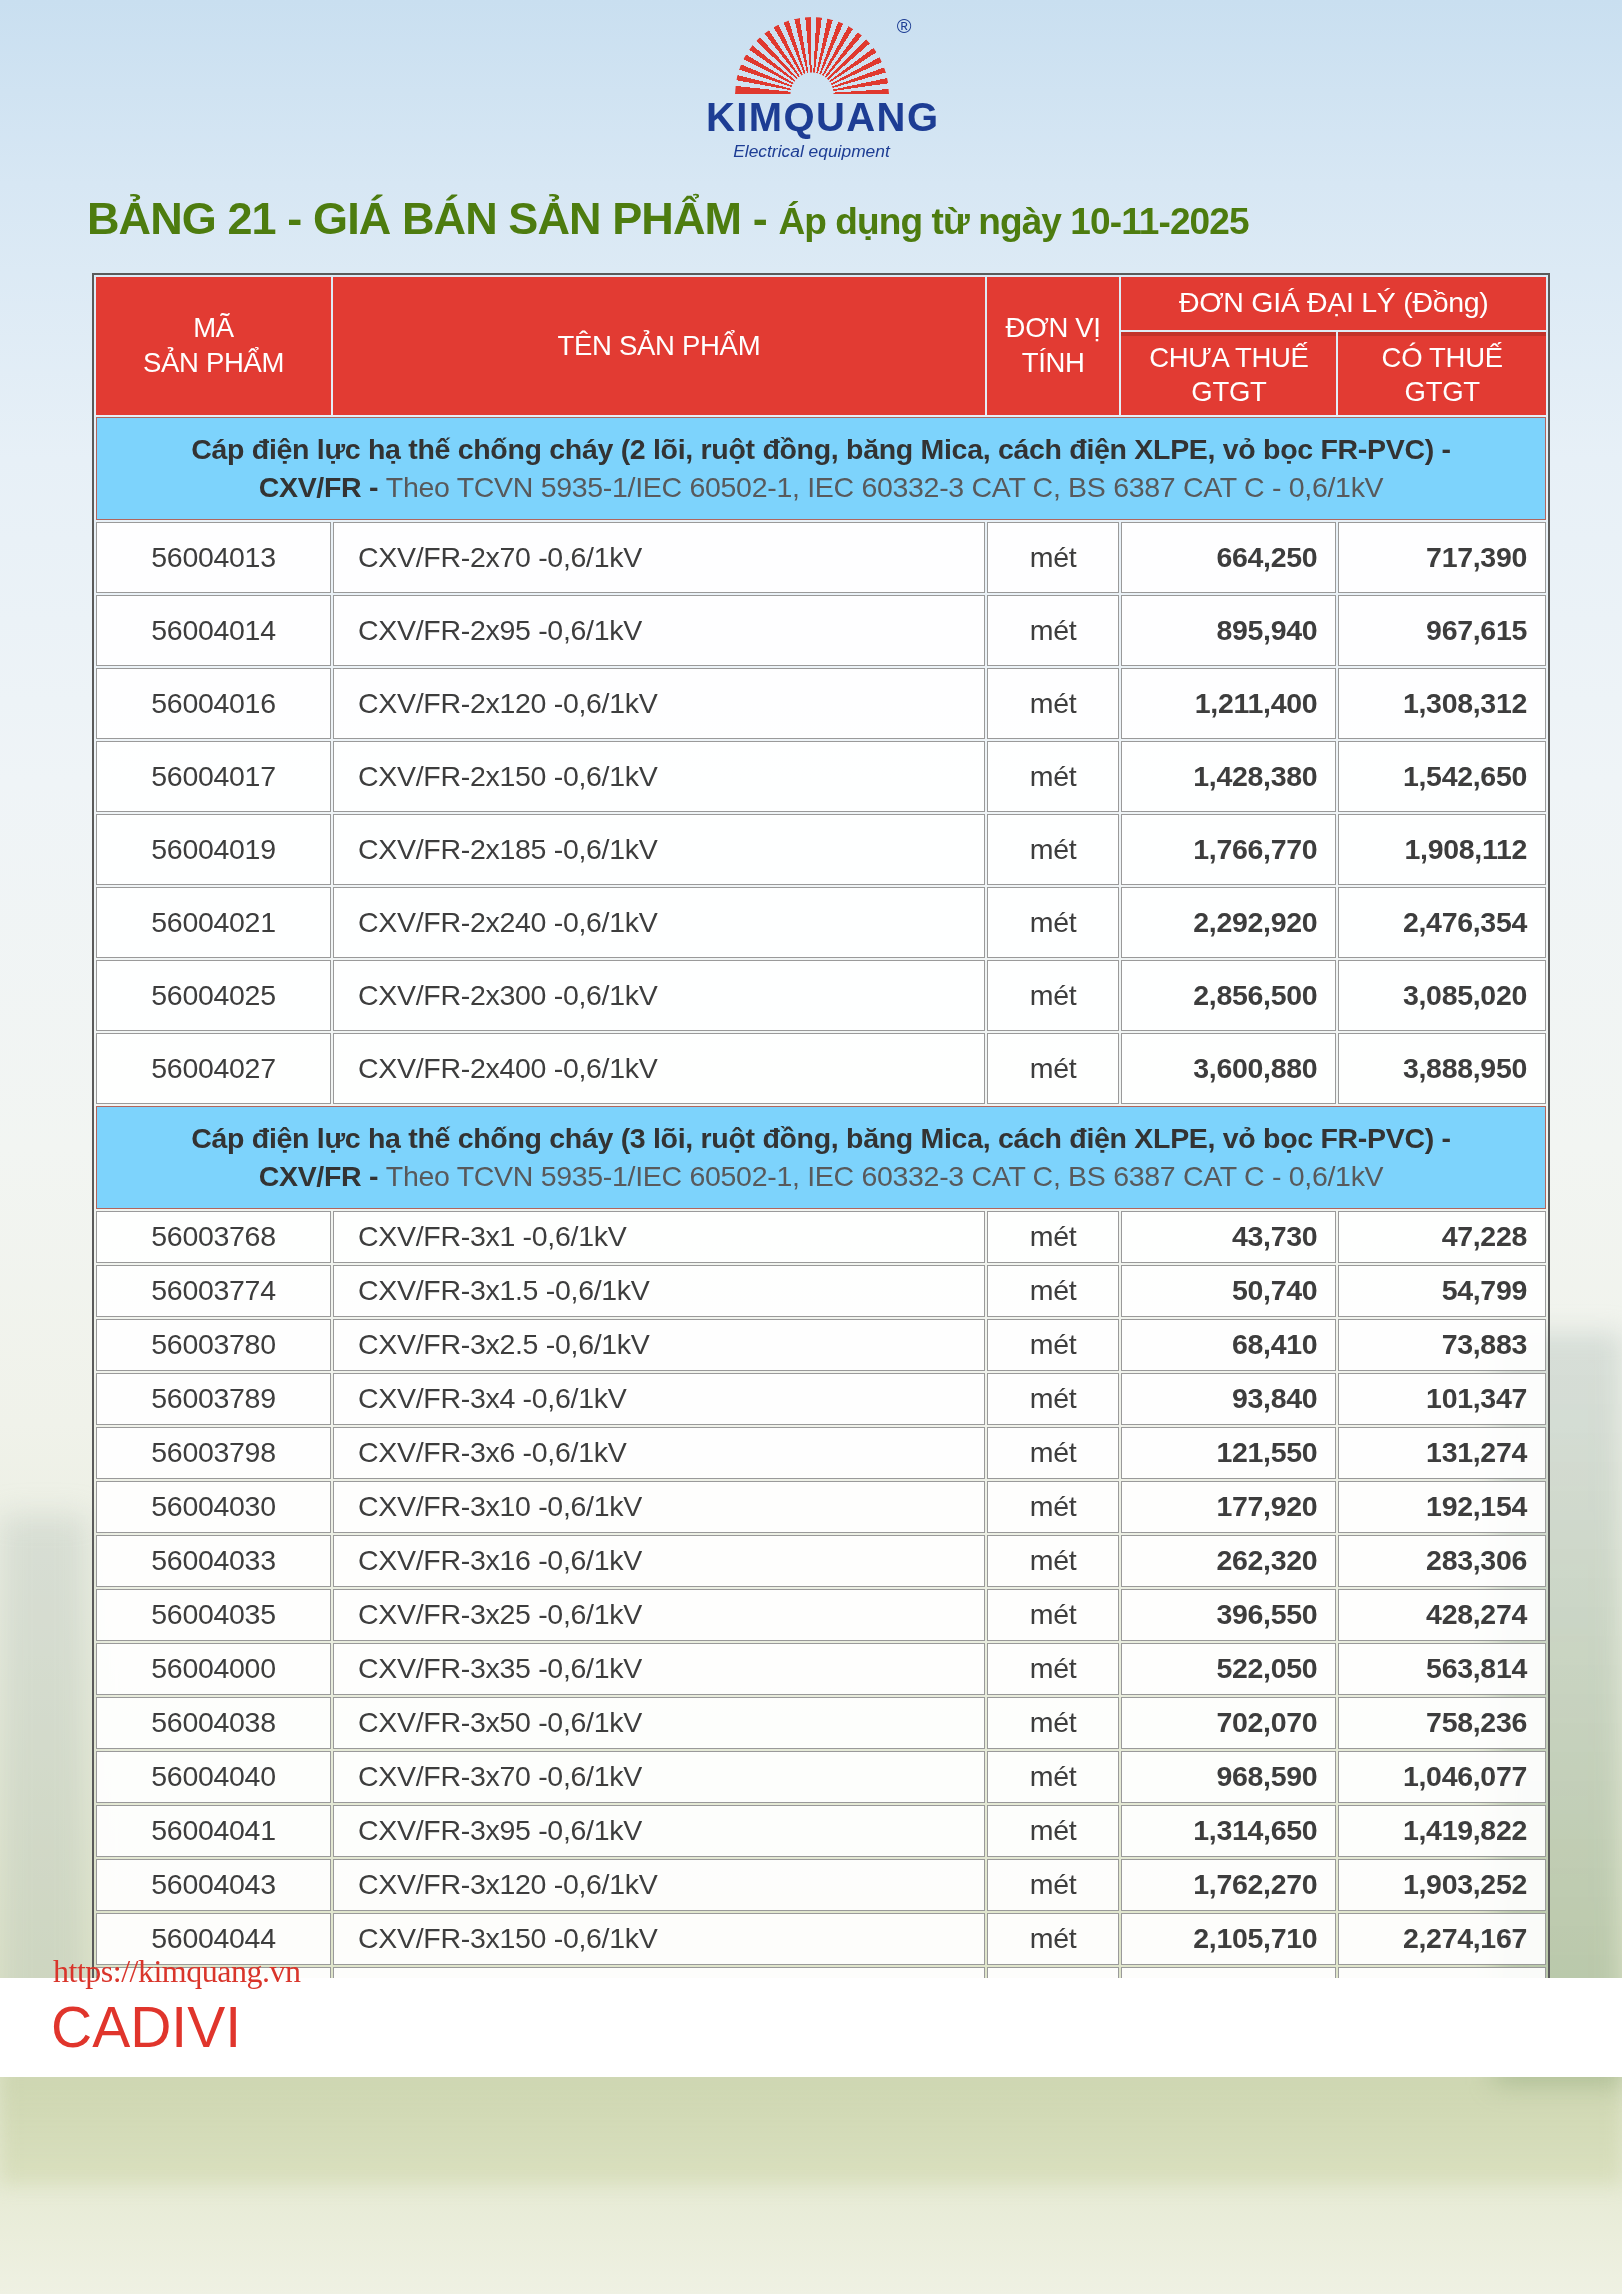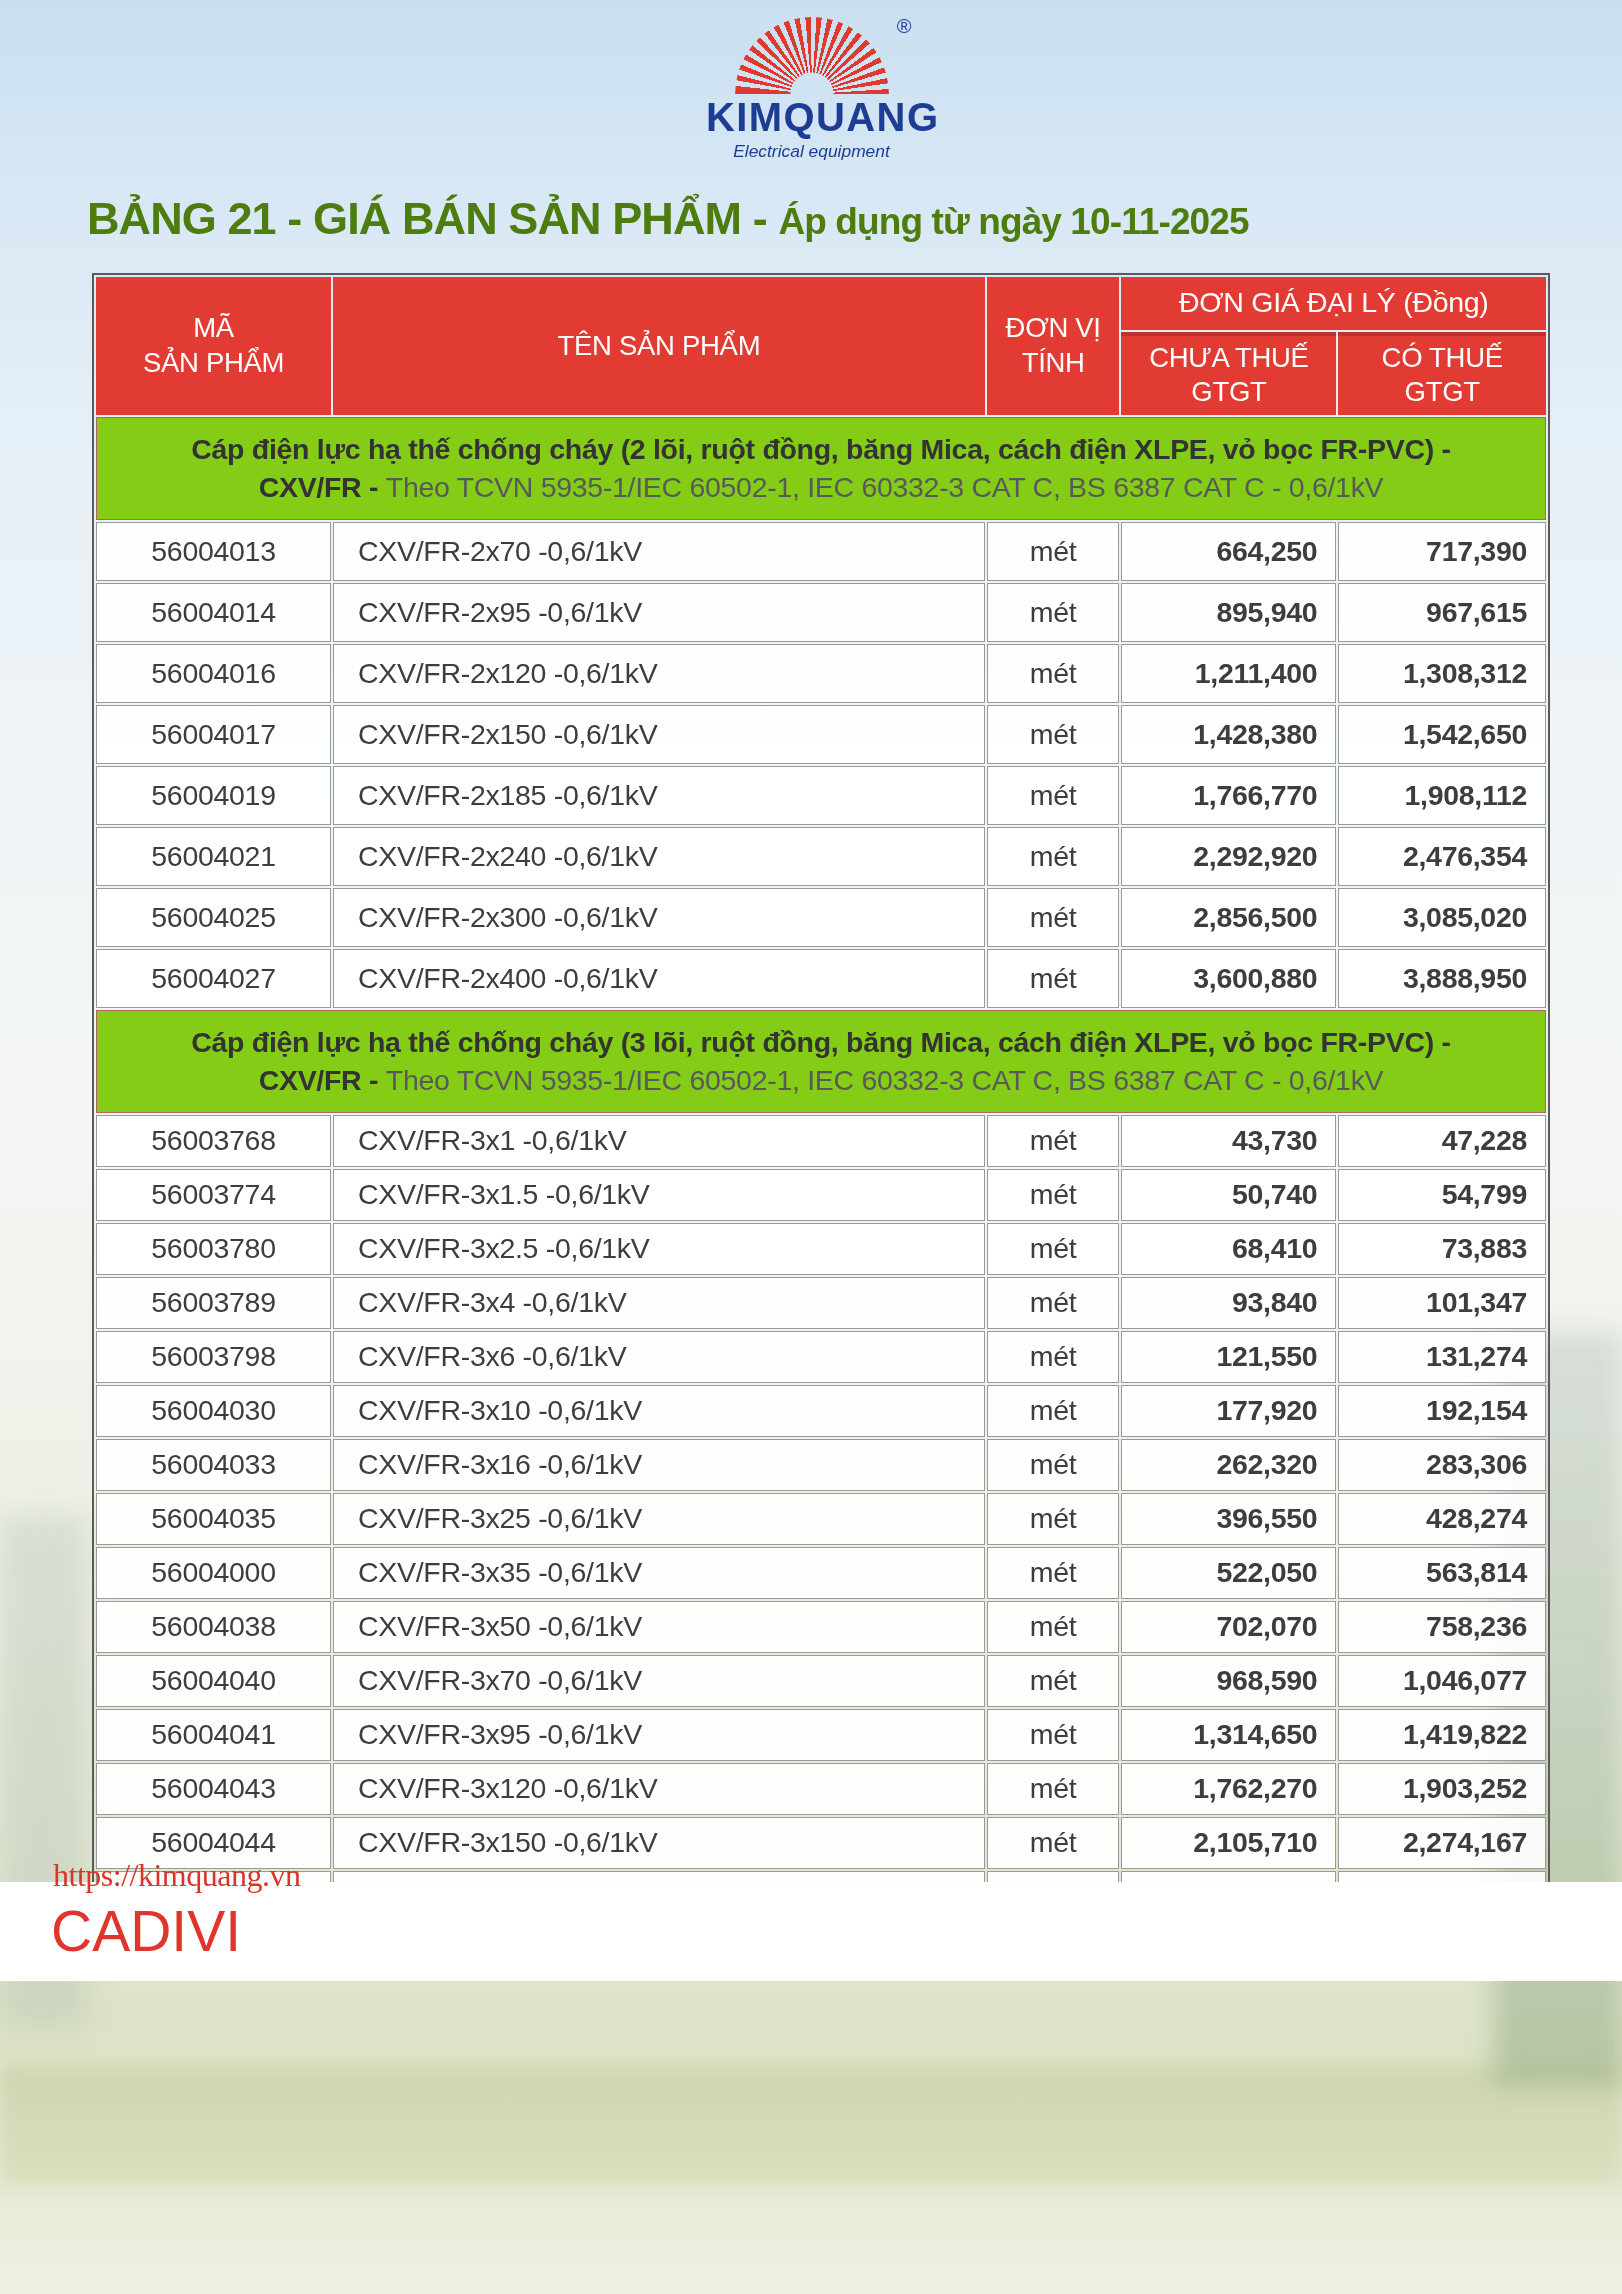--- a/index.html
+++ b/index.html
@@ -60,29 +60,29 @@
   }
   thead tr.h-top th { height: 53px; }
   thead tr.h-sub th { height: 83px; border-top: 4.6px solid #c2322a; }
   th.h-group { font-size: 28.5px; }
 
   tbody td {
     background: rgba(255,255,255,0.92);
     border: 0.9px solid #9a9a9a;
     color: #3d3d3d; font-size: 28.5px; vertical-align: middle;
   }
-  tbody tr.sec-0 td.cell { height: 59px; }
+  tbody tr.sec-0 td.cell { height: 71px; }
   tbody tr.sec-1 td.cell { height: 52px; }
   td.c-code { text-align: center; }
   td.c-name { text-align: left; padding-left: 24px; }
   td.c-unit { text-align: center; }
   td.c-price_ex, td.c-price_inc { text-align: right; padding-right: 18px; font-weight: bold; }
 
   tr.section-row td {
-    background: #84cc16; border: 0.9px solid #b2655c;
+    background: #7dd3fc; border: 0.9px solid #b2655c;
     text-align: center; padding: 12px 64px; line-height: 1.35;
     font-size: 28.5px; color: #58595b; height: 99px;
   }
   .sec-bold { font-weight: bold; color: #333; }
 
   
   .site-url {
     position: absolute; left: 53px; bottom: 87px; z-index: 2;
     color: #d9352b; font-size: 32px; letter-spacing: -0.5px;
     text-decoration: none;

